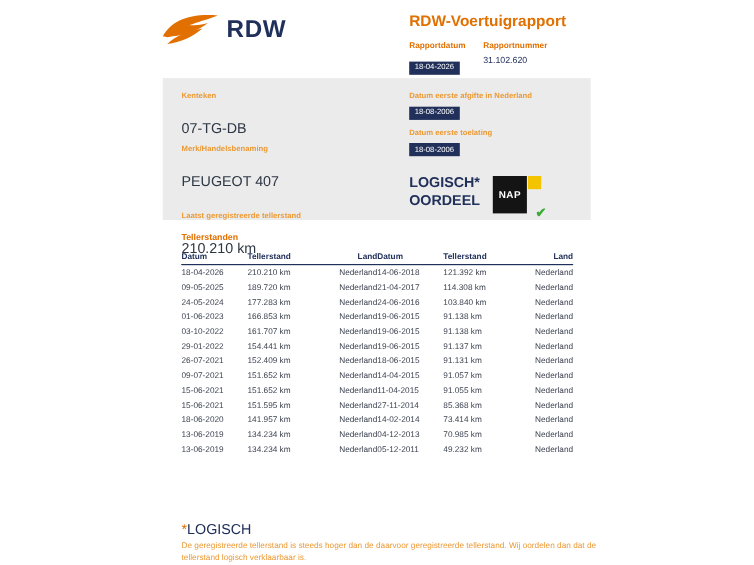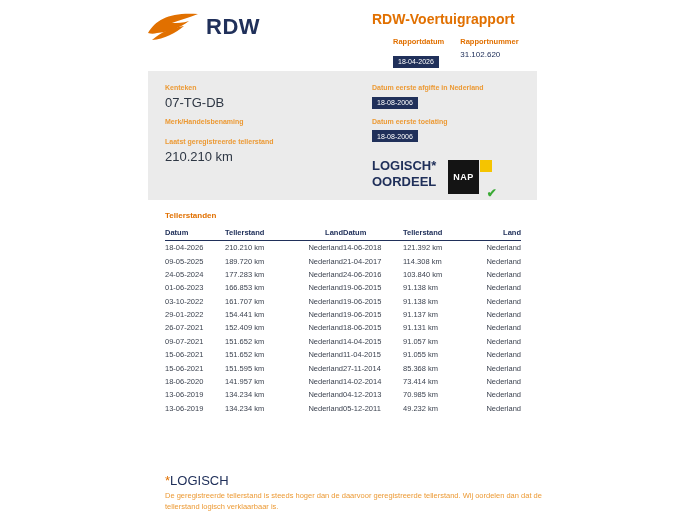--- a/index.html
+++ b/index.html
@@ -4,29 +4,29 @@
 <style>
   * { margin:0; padding:0; box-sizing:border-box; }
   html,body { width:685px; height:514px; background:#ffffff; font-family:"Liberation Sans", sans-serif; }
   .page { position:relative; width:592px; height:514px; overflow:hidden; background:#fff; }
 
   .logo { position:absolute; left:147px; top:10px; display:flex; align-items:center; gap:7px; }
   .logo-text { font-size:22px; font-weight:bold; color:var(--navy,#20305a); letter-spacing:0.5px; }
 
   .hdr { position:absolute; left:372px; top:11px; width:180px; }
   .hdr-title { color:var(--orange,#e17000); font-weight:bold; font-size:14px; margin-bottom:10px; }
-  .hdr-meta { display:flex; gap:16px;margin-left:21px; }
+  .hdr-meta { display:flex; gap:16px; }
   .meta-label { color:var(--orange,#e17000); font-size:7.5px; font-weight:bold; margin-bottom:4px; }
   .chip { display:inline-block; background:var(--navy,#20305a); color:#fff; font-size:7px; padding:2.5px 5px; }
   .meta-value { color:var(--navy,#20305a); font-size:8px; margin-top:3px; }
 
   .panel { position:absolute; left:148px; top:71px; width:389px; height:129px; background:var(--panel_gray,#ebebeb); }
   .panel-left { position:absolute; left:17px; top:13px; }
   .field-label { color:var(--orange_light,#ec9a35); font-size:7px; font-weight:bold; }
-  .field-value { color:#2e3744; font-size:13px; margin:4px 0 8px 0; }
+  .field-value { color:#2e3744; font-size:13px; margin:18px 0 8px 0; }
   .spacer { height:13px; }
   .panel-right { position:absolute; left:224px; top:13px; width:162px; }
   .panel-right .chip { margin:3px 0 9px 0; }
   .oordeel-row { display:flex; align-items:flex-start; margin-top:7px; }
   .oordeel-text { color:var(--navy,#20305a); font-weight:bold; font-size:13px; line-height:1.25; }
   .nap { margin-left:12px; position:relative; margin-top:2px; white-space:nowrap; }
   .nap-black { background:#141414; color:#fff; font-weight:bold; font-size:9px; padding:12px 5px; display:inline-block; letter-spacing:0.5px; }
   .nap-yellow { display:inline-block; width:12px; height:12px; background:var(--nap_yellow,#f5c400); vertical-align:top; margin-left:1px; }
   .nap-check { position:absolute; right:-5px; bottom:-6px; color:var(--nap_green,#3aaa35); font-size:12px; font-weight:bold; }
 
@@ -68,20 +68,21 @@
         <div class="meta-value">31.102.620</div>
       </div>
     </div>
   </div>
 
   <div class="panel">
     <div class="panel-left">
       <div class="field-label">Kenteken</div>
       <div class="field-value">07-TG-DB</div>
       <div class="field-label">Merk/Handelsbenaming</div>
+      <div class="field-value">PEUGEOT 407</div>
       <div class="spacer"></div>
       <div class="field-label">Laatst geregistreerde tellerstand</div>
       <div class="field-value">210.210 km</div>
     </div>
     <div class="panel-right">
       <div class="field-label">Datum eerste afgifte in Nederland</div>
       <div><span class="chip">18-08-2006</span></div>
       <div class="field-label">Datum eerste toelating</div>
       <div><span class="chip">18-08-2006</span></div>
       <div class="oordeel-row">

